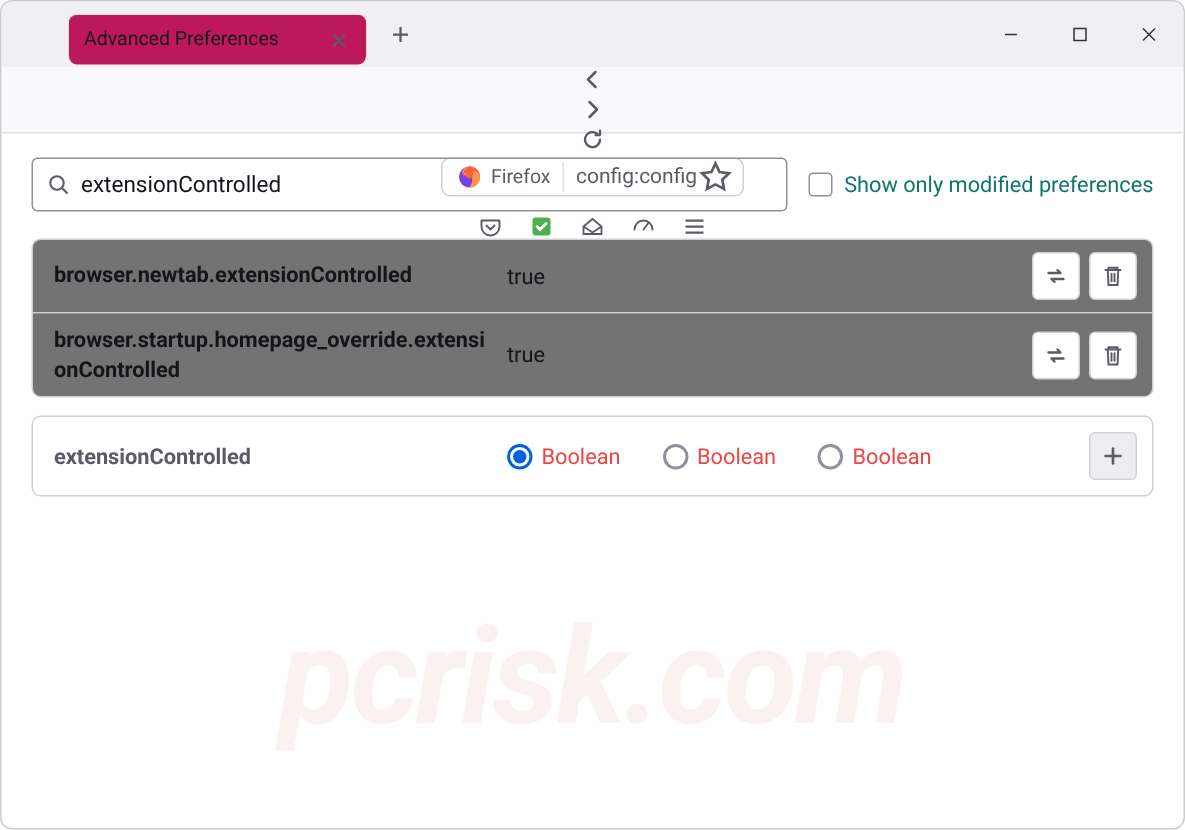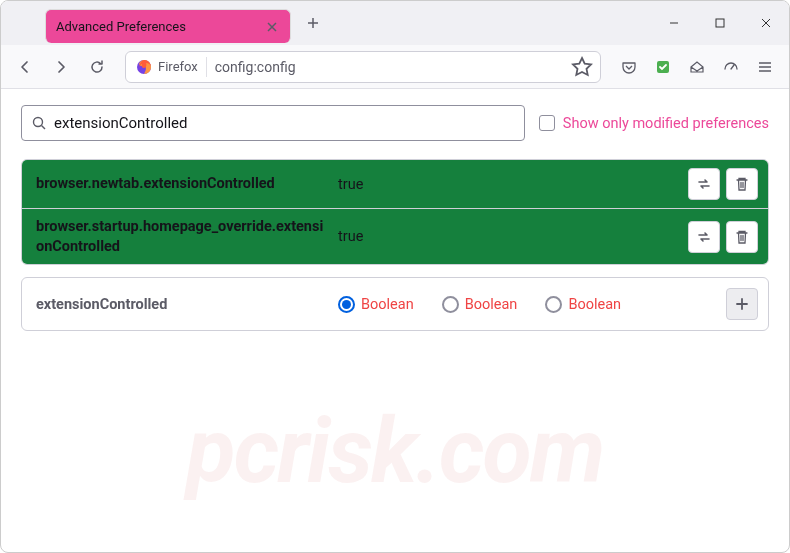--- a/index.html
+++ b/index.html
@@ -1,55 +1,55 @@
 <!DOCTYPE html>
 <html><head>
 <meta charset="utf-8">
 <style>
 * { box-sizing: border-box; margin: 0; padding: 0; font-family: -apple-system, BlinkMacSystemFont, "Segoe UI", Roboto, sans-serif; }
 body { width: 790px; height: 553px; background: #fff; border: 1px solid #ccc; border-radius: 8px; overflow: hidden; position: relative; }
 
 
 .titlebar { height: 44px; display: flex; align-items: center; background: #f0f0f4; }
-.tab { display: flex; align-items: center; background: #ec4899; border-radius: 6px; margin: 6px 0 0 44px; padding: 0 10px; height: 34px; width: 246px; border: 1px solid #ddd; border-bottom: none; }
+.tab { display: flex; align-items: center; background: #be185d; border-radius: 6px; margin: 6px 0 0 44px; padding: 0 10px; height: 34px; width: 200px; border: 1px solid #ddd; border-bottom: none; }
 .tab-title { font-size: 13px; color: #15141a; flex: 1; }
 .tab-close { width: 16px; height: 16px; color: #5b5b66; cursor: pointer; display: flex; align-items: center; justify-content: center; }
 .tab-close svg { width: 10px; height: 10px; }
 .newtab-btn { width: 28px; height: 28px; margin-left: 8px; display: flex; align-items: center; justify-content: center; color: #5b5b66; cursor: pointer; border-radius: 4px; }
 .window-controls { margin-left: auto; display: flex; }
 .win-btn { width: 46px; height: 40px; display: flex; align-items: center; justify-content: center; color: #333; cursor: pointer; }
 .win-btn svg { width: 10px; height: 10px; }
 
 
-.navbar { height: 44px; display: flex; align-items: center; padding: 0 8px; gap: 4px; background: #f9f9fb; border-bottom: 1px solid #e0e0e6; }
+.navbar { height: 44px; display: flex; align-items: center; padding: 0 8px; gap: 4px; background: #f9f9fb; border-bottom: 1px solid #e0e0e6; flex-direction: column; }
 .nav-btn { width: 32px; height: 32px; display: flex; align-items: center; justify-content: center; color: #5b5b66; border-radius: 4px; cursor: pointer; }
 .nav-btn svg { width: 16px; height: 16px; stroke: currentColor; }
 .urlbar { flex: 1; height: 32px; background: #fff; border: 1px solid #cfcfd8; border-radius: 6px; display: flex; align-items: center; margin: 0 8px; padding: 0 6px; }
 .urlbar-identity { display: flex; align-items: center; gap: 6px; padding: 2px 8px 2px 4px; border-right: 1px solid #e0e0e6; margin-right: 8px; }
 .firefox-icon { width: 16px; height: 16px; }
 .identity-label { font-size: 13px; color: #5b5b66; }
 .url-text { font-size: 14px; color: #5b5b66; flex: 1; }
 .star-btn { width: 24px; height: 24px; display: flex; align-items: center; justify-content: center; color: #5b5b66; cursor: pointer; }
 .toolbar-right { display: flex; gap: 2px; }
 .toolbar-icon { width: 32px; height: 32px; display: flex; align-items: center; justify-content: center; color: #5b5b66; border-radius: 4px; cursor: pointer; }
 .toolbar-icon svg { width: 16px; height: 16px; }
 
 
 .content { padding: 16px 20px; position: relative; }
 .search-row { display: flex; align-items: center; gap: 14px; margin-bottom: 18px; }
 .search-box { flex: 1; height: 36px; border: 1px solid #8f8f9d; border-radius: 4px; display: flex; align-items: center; padding: 0 10px; }
 .search-box svg { width: 14px; height: 14px; color: #5b5b66; margin-right: 8px; }
 .search-text { font-size: 15px; color: #15141a; }
-.checkbox-label { display: flex; align-items: center; gap: 8px; font-size: 14.5px; color: #ec4899; cursor: pointer; }
+.checkbox-label { display: flex; align-items: center; gap: 8px; font-size: 14.5px; color: #0f766e; cursor: pointer; }
 .checkbox { width: 16px; height: 16px; border: 1.5px solid #8f8f9d; border-radius: 3px; }
 
 .pref-table { border: 1px solid #cfcfd8; border-radius: 6px; overflow: hidden; }
 .pref-row { display: flex; align-items: center; min-height: 42px; padding: 8px 10px 8px 14px; border-bottom: 1px solid #cfcfd8; gap: 12px; }
 .pref-row:last-child { border-bottom: none; }
-.pref-row.modified { background: #15803d; }
+.pref-row.modified { background: #737373; }
 .pref-name { width: 290px; font-size: 14.5px; font-weight: 700; color: #15141a; word-break: break-all; line-height: 1.35; }
 .pref-value { flex: 1; font-size: 14.5px; font-weight: 400; color: #15141a; }
 .pref-actions { display: flex; gap: 6px; }
 .pref-btn { width: 32px; height: 32px; background: #fff; border: 1px solid #cfcfd8; border-radius: 4px; display: flex; align-items: center; justify-content: center; cursor: pointer; color: #5b5b66; }
 .pref-btn svg { width: 16px; height: 16px; }
 
 .new-pref { margin-top: 12px; border: 1px solid #cfcfd8; border-radius: 6px; display: flex; align-items: center; padding: 10px 10px 10px 14px; gap: 12px; }
 .new-name { width: 290px; font-size: 14.5px; font-weight: 700; color: #5b5b66; }
 .radio-group { flex: 1; display: flex; gap: 28px; }
 .radio-opt { display: flex; align-items: center; gap: 6px; font-size: 14.5px; color: #ef4444; cursor: pointer; }

